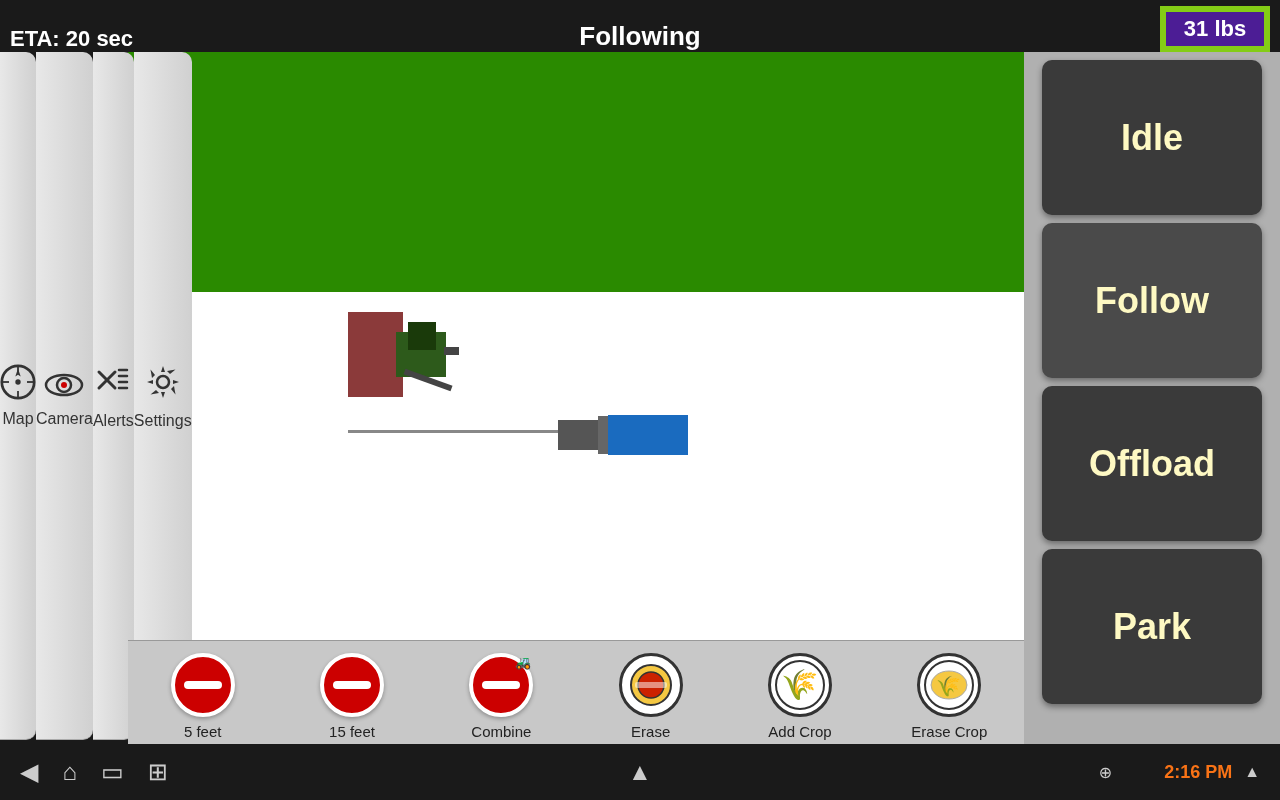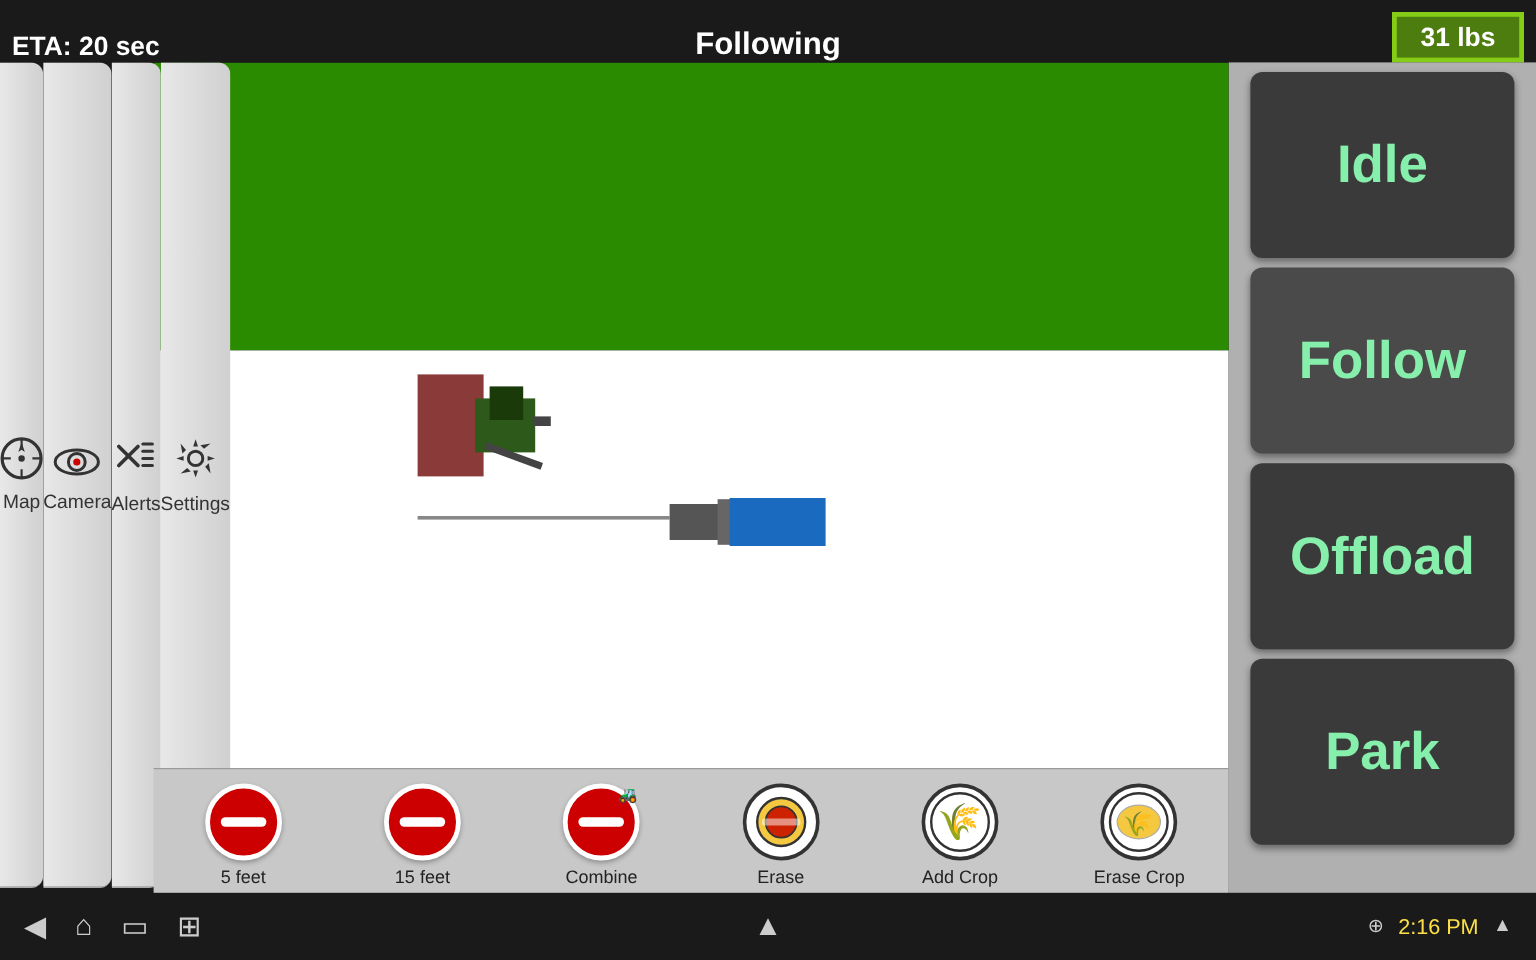--- a/index.html
+++ b/index.html
@@ -33,22 +33,22 @@
     }
     #title-label {
       color: white;
       font-size: 26px;
       font-weight: bold;
       position: absolute;
       left: 50%;
       transform: translateX(-50%);
     }
     #weight-badge {
-      background: #4d7c0f;
-      border: 4px solid #84cc16;
+      background: #4c1d95;
+      border: 6px solid #84cc16;
       color: white;
       font-size: 22px;
       font-weight: bold;
       padding: 4px 16px;
       min-width: 110px;
       text-align: center;
     }
 
     
     #left-sidebar {
@@ -332,22 +332,22 @@
       display: flex;
       align-items: center;
       justify-content: center;
       cursor: pointer;
       box-shadow: 0 3px 6px rgba(0,0,0,0.4);
     }
     .action-btn.active {
       background: #4a4a4a;
     }
     .action-btn-label {
-      color: #86efac;
-      font-size: 44px;
+      color: #fef9c3;
+      font-size: 36px;
       font-weight: bold;
     }
 
     
     #kinze-logo {
       position: absolute;
       bottom: 60px;
       right: 0;
       width: 256px;
       height: 56px;
@@ -392,23 +392,24 @@
       position: absolute;
       left: 50%;
       transform: translateX(-50%);
     }
     .nav-icons-right {
       display: flex;
       gap: 12px;
       align-items: center;
     }
     .nav-time {
-      color: #fde047;
+      color: #f97316;
       font-size: 18px;
-      font-weight: normal;
+      font-weight: bold;
+      margin-left: 40px;
     }
 
     
     .compass-svg {
       width: 36px;
       height: 36px;
     }
     .camera-eye {
       font-size: 34px;
       line-height: 1;

